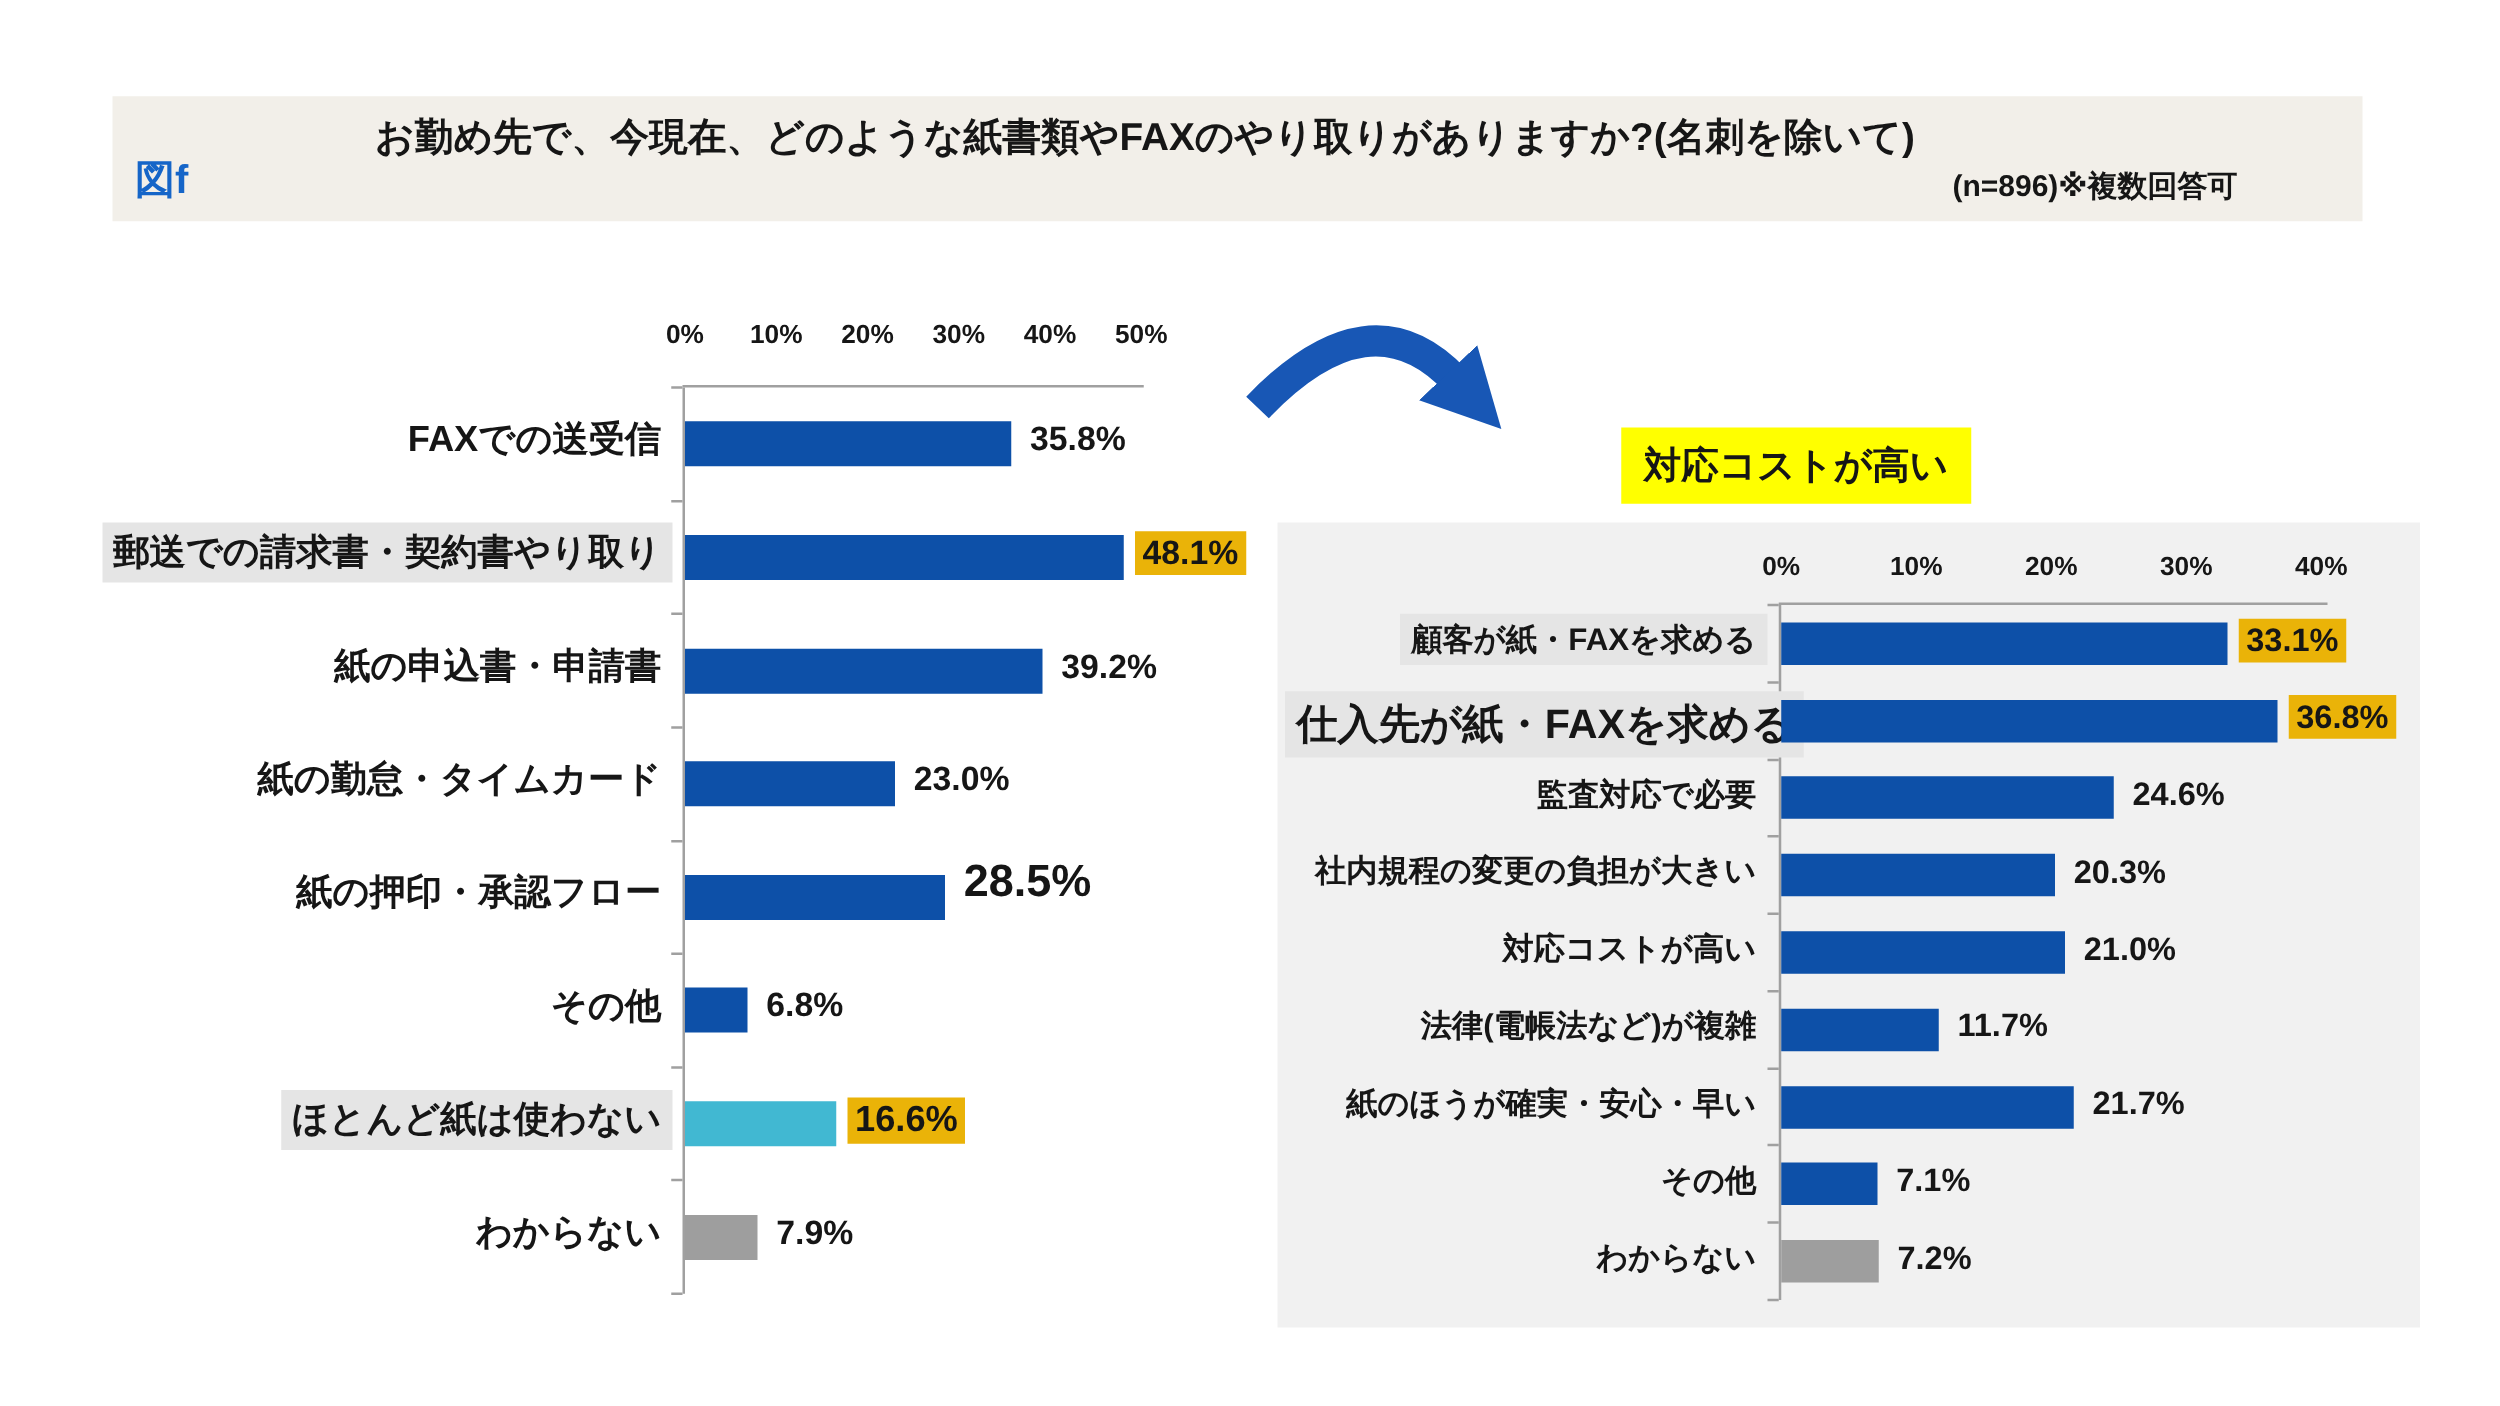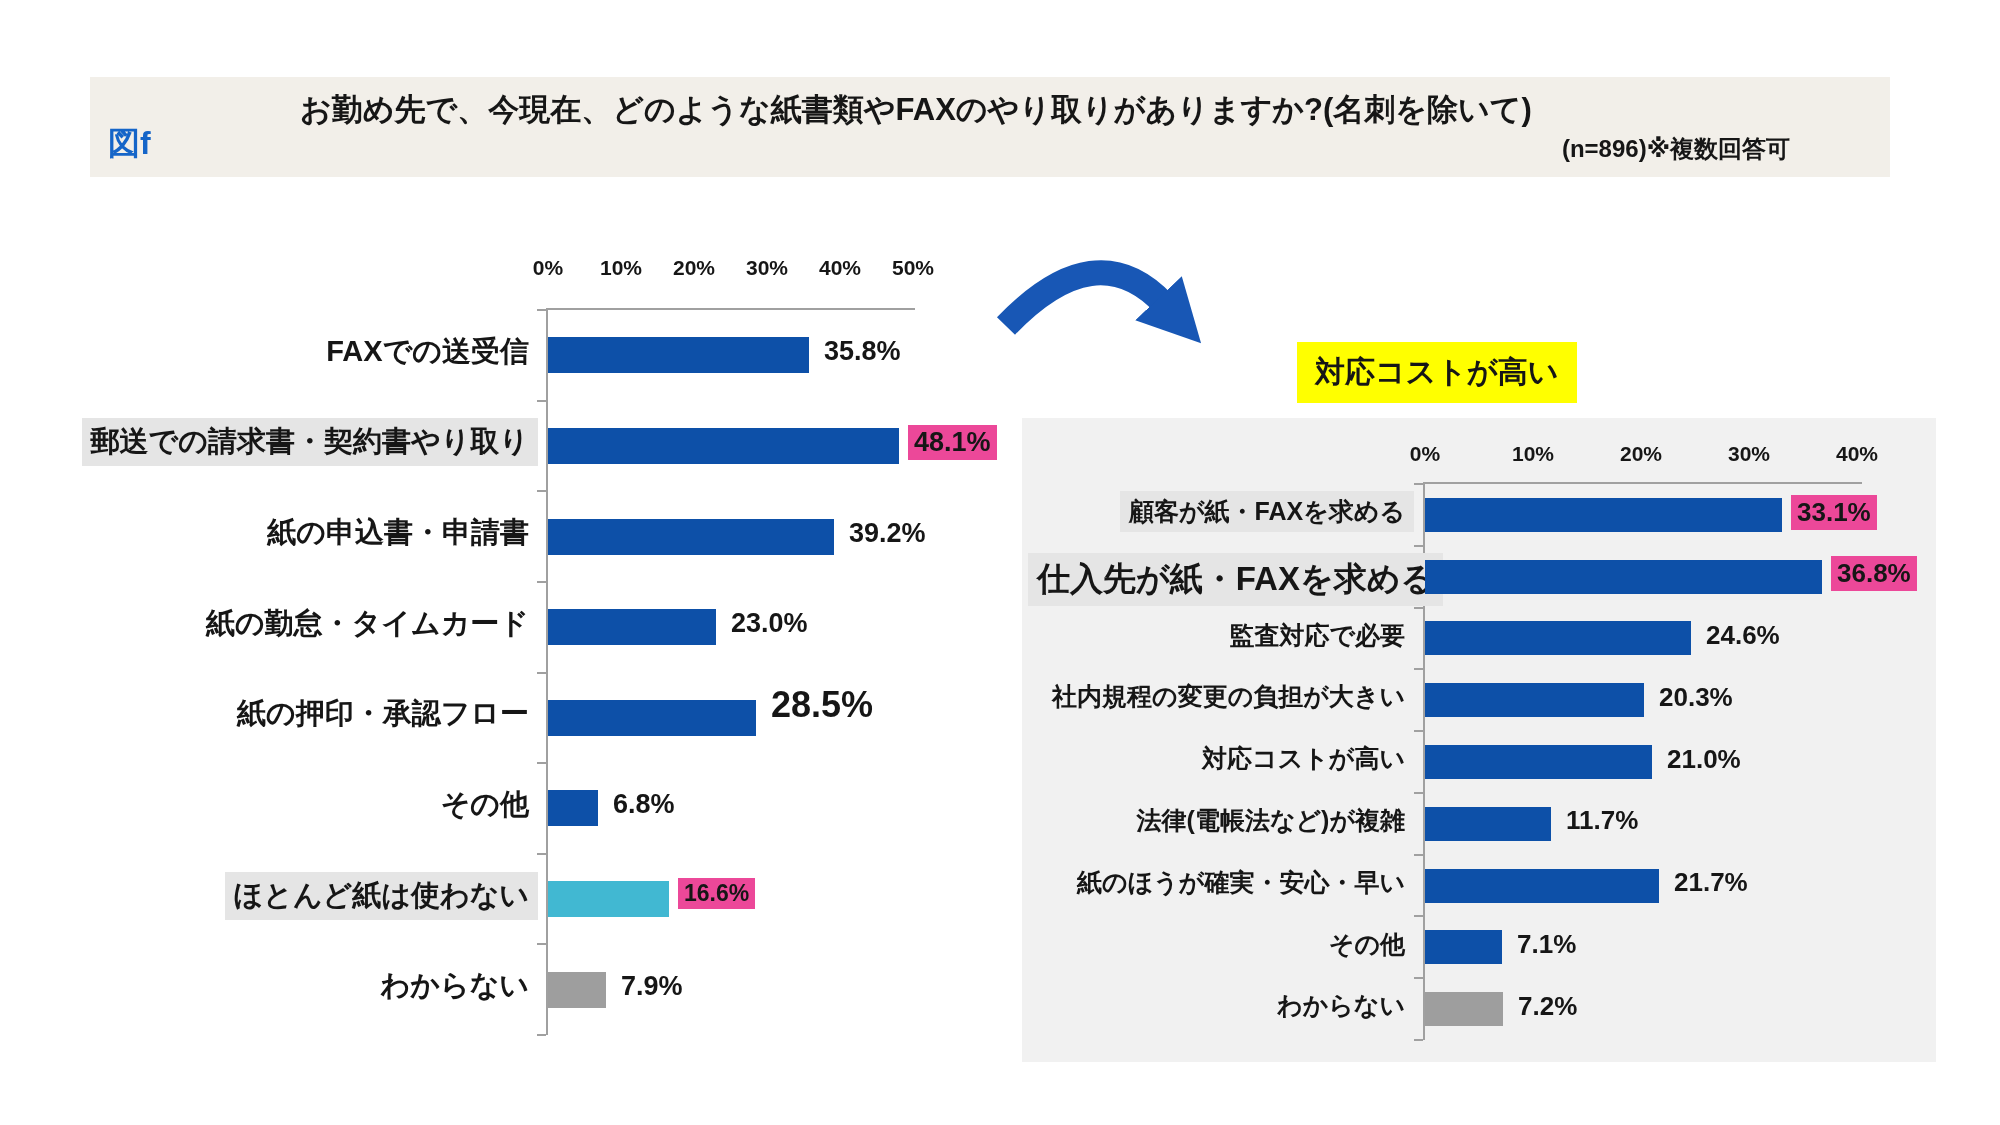--- a/index.html
+++ b/index.html
@@ -15,21 +15,21 @@
   
   .axis-line{position:absolute;background:#a0a0a0;}
   .tick{position:absolute;background:#a0a0a0;}
   .axis-tick-label{position:absolute;transform:translateX(-50%);font-size:21px;font-weight:bold;color:#161616;white-space:nowrap;}
   .cat-label{position:absolute;text-align:right;white-space:nowrap;font-weight:bold;color:#161616;}
   .cat-label span{display:inline-block;padding:4px 9px;}
   .cat-label span.hl{background:#e5e5e5;}
   .bar{position:absolute;}
   .value-label{position:absolute;font-weight:bold;color:#161616;white-space:nowrap;}
   .value-label span{display:inline-block;padding:2px 6px;}
-  .value-label span.hl{background:#ec4899;}
+  .value-label span.hl{background:#eab308;}
   
   .right-panel{position:absolute;left:1022px;top:418px;width:914px;height:644px;background:#f1f1f1;}
   .right-title{position:absolute;left:1297px;top:342px;background:#ffff00;padding:10px 18px;font-size:30px;font-weight:bold;color:#161616;white-space:nowrap;}
   .arrow-wrap{position:absolute;left:996px;top:252px;width:232px;height:102px;}
 </style>
 </head>
 <body>
 
 <div id="stage">
 
@@ -84,21 +84,21 @@
     <div class="bar" style="left: 548px; top: 609.188px; width: 168px; height: 36px; background: rgb(13, 80, 168);"></div>
     <div class="value-label" style="left: 725px; top: 606.128px; font-size: 27px;"><span>23.0%</span></div>
     <div class="cat-label" style="left: 40px; width: 498px; top: 690.263px; font-size: 29px;"><span>紙の押印・承認フロー</span></div>
     <div class="bar" style="left: 548px; top: 699.812px; width: 208px; height: 36px; background: rgb(13, 80, 168);"></div>
     <div class="value-label" style="left: 765px; top: 682px; font-size: 36px; text-align: right;"><span>28.5%</span></div>
     <div class="cat-label" style="left: 40px; width: 498px; top: 780.888px; font-size: 29px;"><span>その他</span></div>
     <div class="bar" style="left: 548px; top: 790.438px; width: 50px; height: 36px; background: rgb(13, 80, 168);"></div>
     <div class="value-label" style="left: 607px; top: 787.378px; font-size: 27px;"><span>6.8%</span></div>
     <div class="cat-label" style="left: 40px; width: 498px; top: 871.513px; font-size: 29px;"><span class="hl">ほとんど紙は使わない</span></div>
     <div class="bar" style="left: 548px; top: 881.062px; width: 121px; height: 36px; background: rgb(65, 184, 210);"></div>
-    <div class="value-label" style="left: 678px; top: 878.003px; font-size: 23px;"><span class="hl">16.6%</span></div>
+    <div class="value-label" style="left: 678px; top: 878.003px; font-size: 29px;"><span class="hl">16.6%</span></div>
     <div class="cat-label" style="left: 40px; width: 498px; top: 962.138px; font-size: 29px;"><span>わからない</span></div>
     <div class="bar" style="left: 548px; top: 971.688px; width: 58px; height: 36px; background: rgb(158, 158, 158);"></div>
     <div class="value-label" style="left: 615px; top: 968.628px; font-size: 27px;"><span>7.9%</span></div>
     <div class="axis-tick-label" style="left: 1425px; top: 442px;">0%</div>
     <div class="axis-tick-label" style="left: 1533px; top: 442px;">10%</div>
     <div class="axis-tick-label" style="left: 1641px; top: 442px;">20%</div>
     <div class="axis-tick-label" style="left: 1749px; top: 442px;">30%</div>
     <div class="axis-tick-label" style="left: 1857px; top: 442px;">40%</div>
     <div class="axis-line" style="left: 1423px; top: 484px; width: 2px; height: 556px;"></div>
     <div class="axis-line" style="left: 1423px; top: 482px; width: 439px; height: 2px;"></div>

